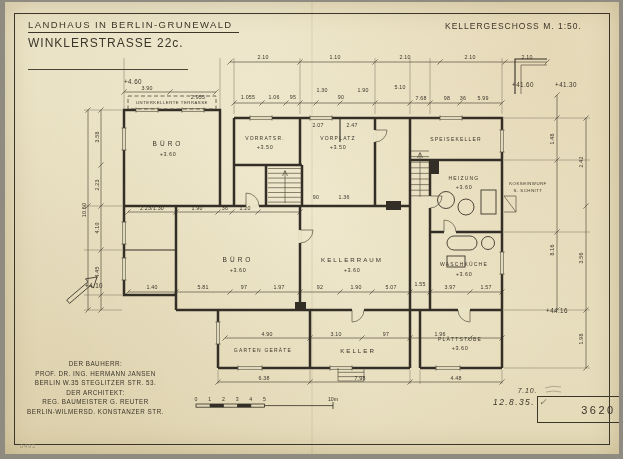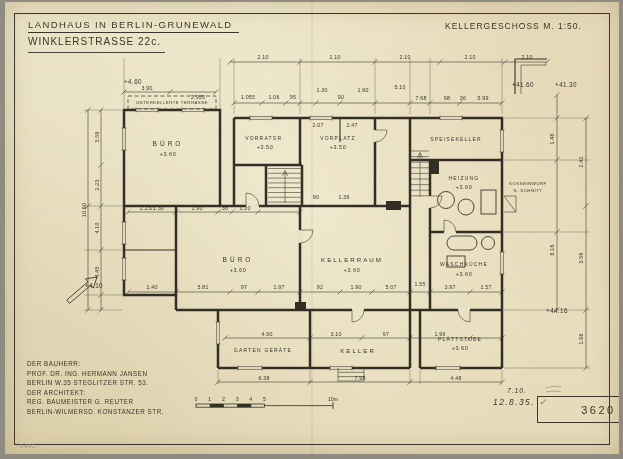--- a/index.html
+++ b/index.html
@@ -1,33 +1,33 @@
 <!DOCTYPE html>
 <html><head>
 <meta charset="utf-8">
 <style>
   html,body{margin:0;padding:0;background:#a9a598;}
   .page{position:relative;width:623px;height:459px;background:#8f8b80;overflow:hidden;
-        font-family:"Liberation Sans",sans-serif;}
+        font-family:"Liberation Sans",sans-serif;text-align:center;}
   .paper{position:absolute;left:5px;top:2px;width:614px;height:452px;overflow:hidden;
     background:
       radial-gradient(circle at 88% 10%, rgba(185,140,70,0.12), transparent 42%),
       radial-gradient(circle at 8% 92%, rgba(150,118,60,0.10), transparent 45%),
       radial-gradient(circle at 50% 45%, rgba(255,252,235,0.28), transparent 72%),
       linear-gradient(#ece4c8,#e5dbb9);
     box-shadow: inset 0 0 30px rgba(115,92,40,0.28);}
   .crease{position:absolute;top:0;bottom:0;width:2px;background:rgba(60,50,20,0.05);}
   .frame{position:absolute;left:9px;top:11px;right:9px;bottom:9px;
          border:1.5px solid #3b352a;pointer-events:none;z-index:3;}
   svg#plan-svg{position:absolute;left:-5px;top:-2px;width:623px;height:459px;z-index:2;}
   .ovl{position:absolute;z-index:4;color:#3b352a;white-space:nowrap;}
   .title{left:23px;top:17px;font-size:9.5px;letter-spacing:1.4px;
          border-bottom:1px solid #3b352a;padding:0 6px 2px 0;}
-  .subtitle{left:23px;top:34px;font-size:10px;letter-spacing:1px;
-         border-bottom:1px solid #4a4437;padding:0 4px 5px 0;}
+  .subtitle{left:23px;top:34px;font-size:12px;letter-spacing:1px;
+         border-bottom:1px solid #4a4437;padding:0 4px 19px 0;}
   .sheet-title{left:440px;top:19px;font-size:8.5px;letter-spacing:1px;}
   .credits{left:22px;top:357px;font-size:6.3px;letter-spacing:0.5px;line-height:9.5px;}
   .dateblock{left:488px;top:385px;font-size:7px;letter-spacing:0.8px;font-style:italic;}
   .dateblock .d1{margin-left:14px;}
   .dateblock .d2{font-size:8.5px;letter-spacing:1.4px;margin-top:3px;}
   .approval{color:#6e6a5c;font-size:9px;margin-left:4px;}
   .sheetbox{left:532px;top:394px;width:47px;height:25px;border:1.6px solid #3b352a;
             display:flex;align-items:center;justify-content:center;
             font-size:11px;letter-spacing:2.5px;padding-left:37px;}
   .printcode{left:15px;top:441px;font-size:5.5px;color:#968e79;letter-spacing:1px;}

